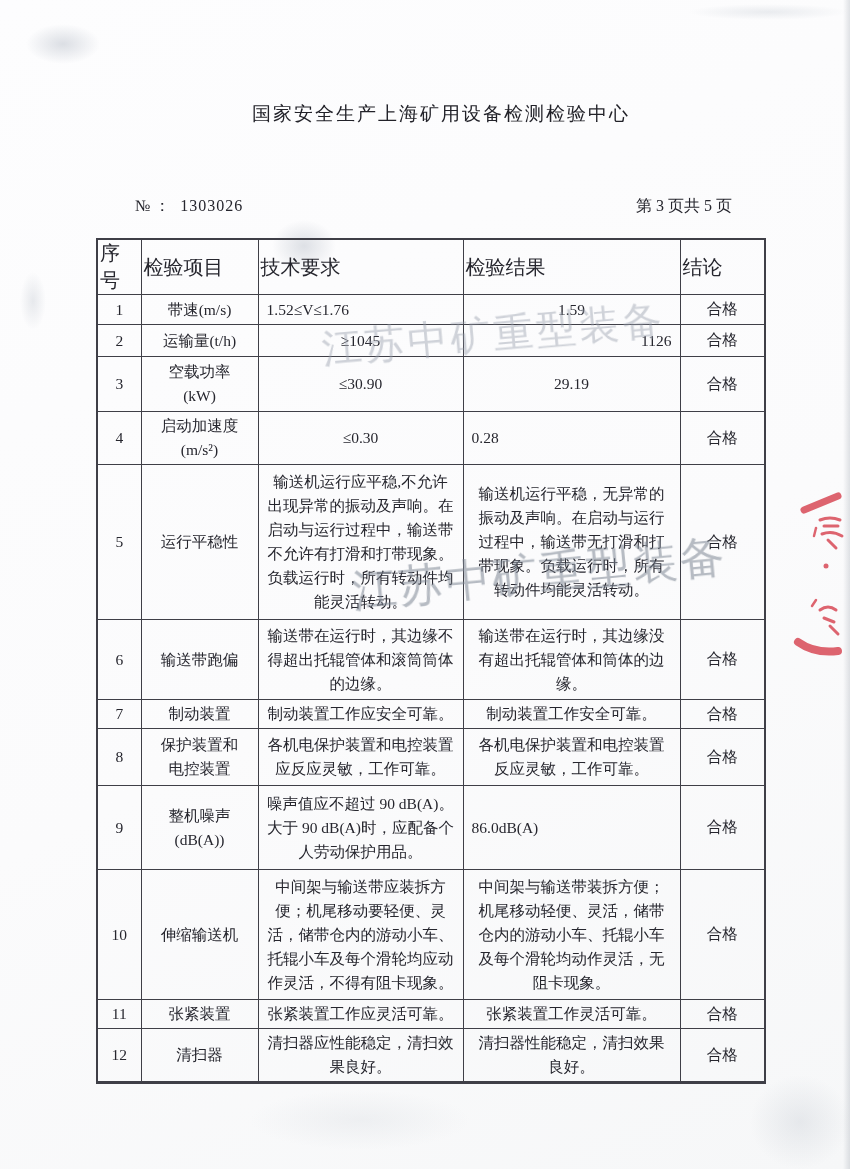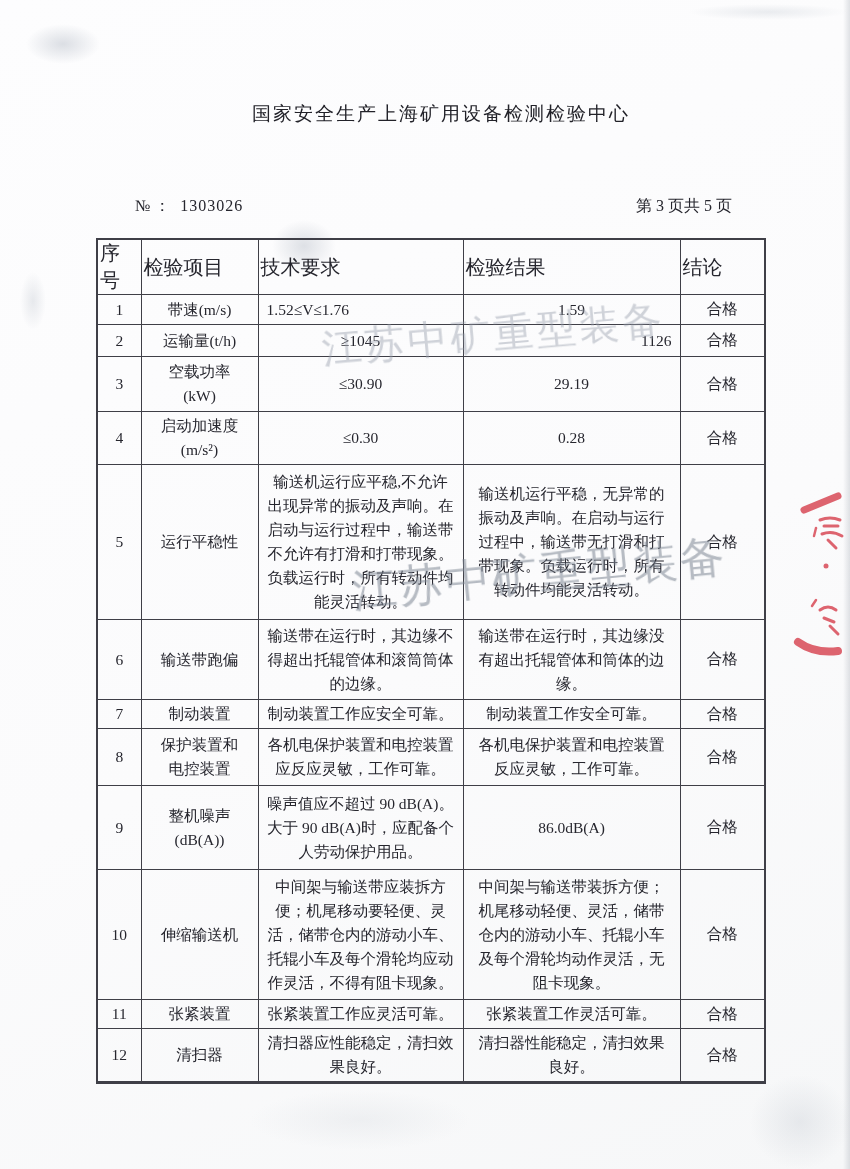--- a/index.html
+++ b/index.html
@@ -129,21 +129,21 @@
 (kW)</td>
     <td class="c-req" style="text-align: center;">≤30.90</td>
     <td class="c-res" style="text-align: center;">29.19</td>
     <td class="c-con">合格</td>
   </tr>
         <tr>
     <td class="c-no">4</td>
     <td class="c-item">启动加速度
 (m/s²)</td>
     <td class="c-req" style="">≤0.30</td>
-    <td class="c-res" style="text-align: center;">0.28</td>
+    <td class="c-res" style="text-align: left;">0.28</td>
     <td class="c-con">合格</td>
   </tr>
         <tr>
     <td class="c-no">5</td>
     <td class="c-item">运行平稳性</td>
     <td class="c-req">输送机运行应平稳,不允许出现异常的振动及声响。在启动与运行过程中，输送带不允许有打滑和打带现象。负载运行时，所有转动件均能灵活转动。</td>
     <td class="c-res">输送机运行平稳，无异常的振动及声响。在启动与运行过程中，输送带无打滑和打带现象。负载运行时，所有转动件均能灵活转动。</td>
     <td class="c-con">合格</td>
   </tr>
         <tr>
@@ -166,21 +166,21 @@
 电控装置</td>
     <td class="c-req">各机电保护装置和电控装置应反应灵敏，工作可靠。</td>
     <td class="c-res">各机电保护装置和电控装置反应灵敏，工作可靠。</td>
     <td class="c-con">合格</td>
   </tr>
         <tr>
     <td class="c-no">9</td>
     <td class="c-item">整机噪声
 (dB(A))</td>
     <td class="c-req">噪声值应不超过 90 dB(A)。大于 90 dB(A)时，应配备个人劳动保护用品。</td>
-    <td class="c-res" style="text-align: center; margin-left: 44px;">86.0dB(A)</td>
+    <td class="c-res" style="text-align: left; margin-left: 44px;">86.0dB(A)</td>
     <td class="c-con">合格</td>
   </tr>
         <tr>
     <td class="c-no">10</td>
     <td class="c-item">伸缩输送机</td>
     <td class="c-req">中间架与输送带应装拆方便；机尾移动要轻便、灵活，储带仓内的游动小车、托辊小车及每个滑轮均应动作灵活，不得有阻卡现象。</td>
     <td class="c-res">中间架与输送带装拆方便；机尾移动轻便、灵活，储带仓内的游动小车、托辊小车及每个滑轮均动作灵活，无阻卡现象。</td>
     <td class="c-con">合格</td>
   </tr>
         <tr>

